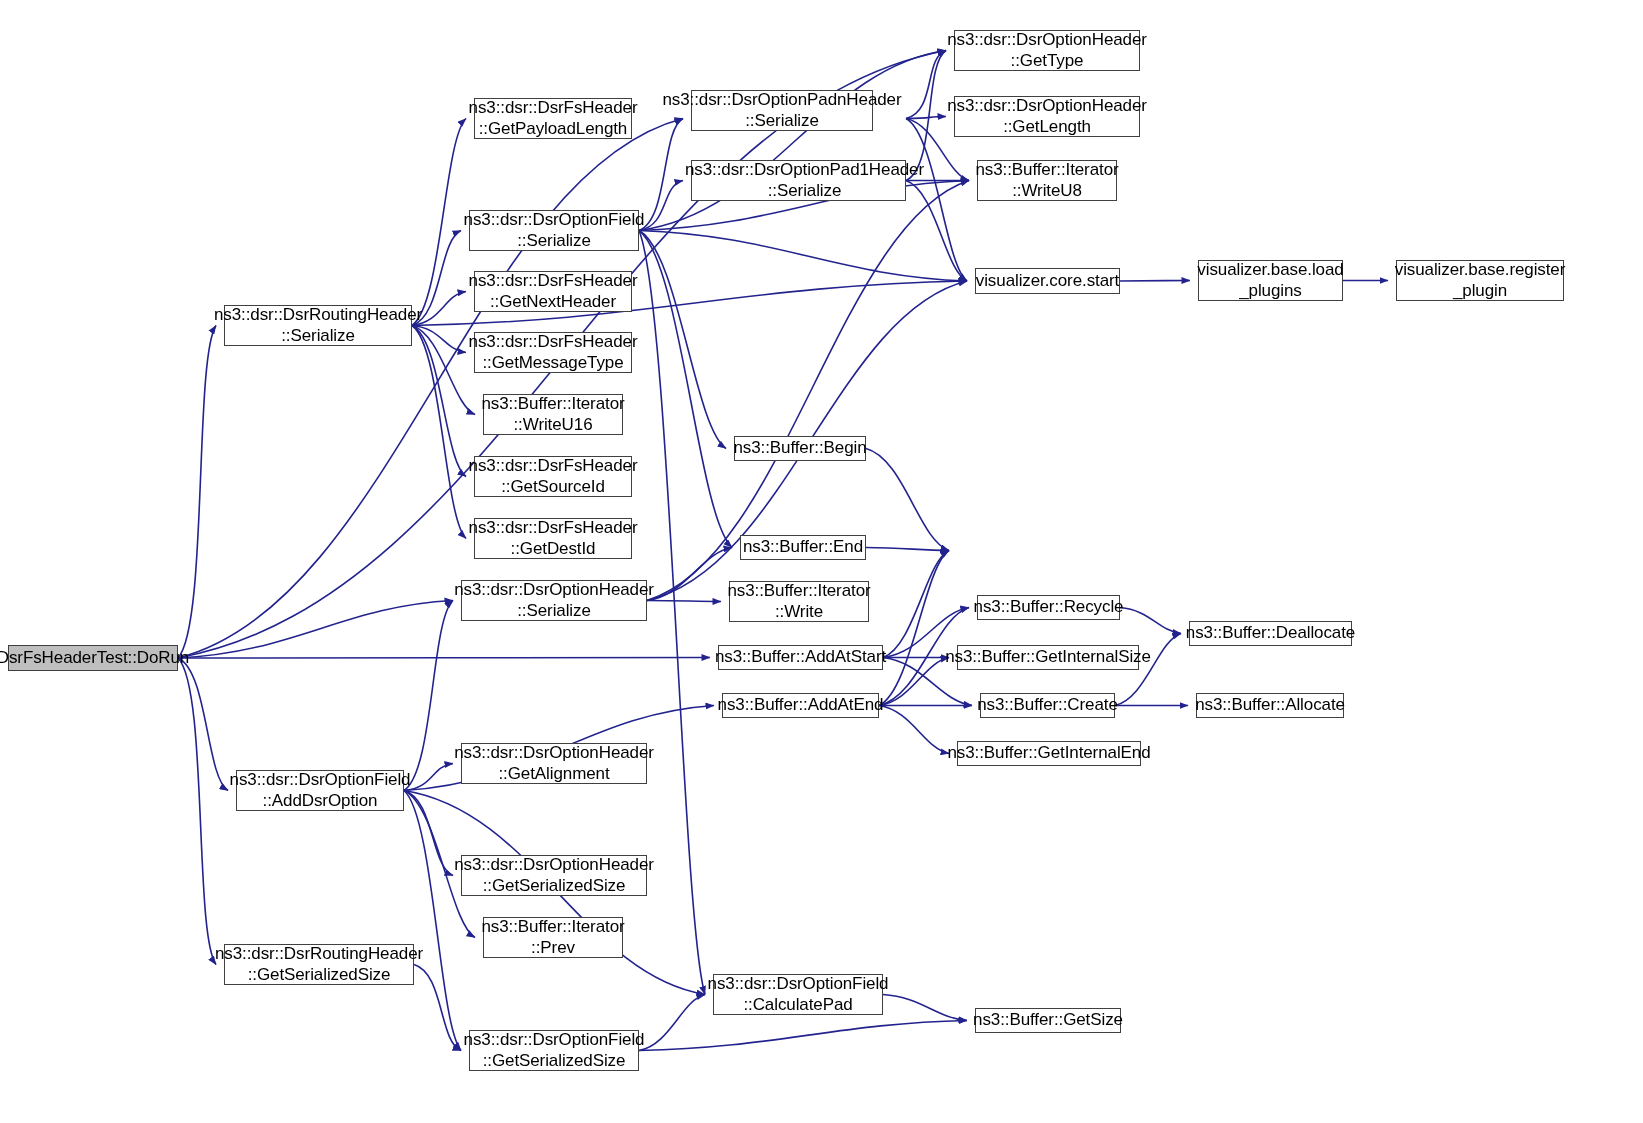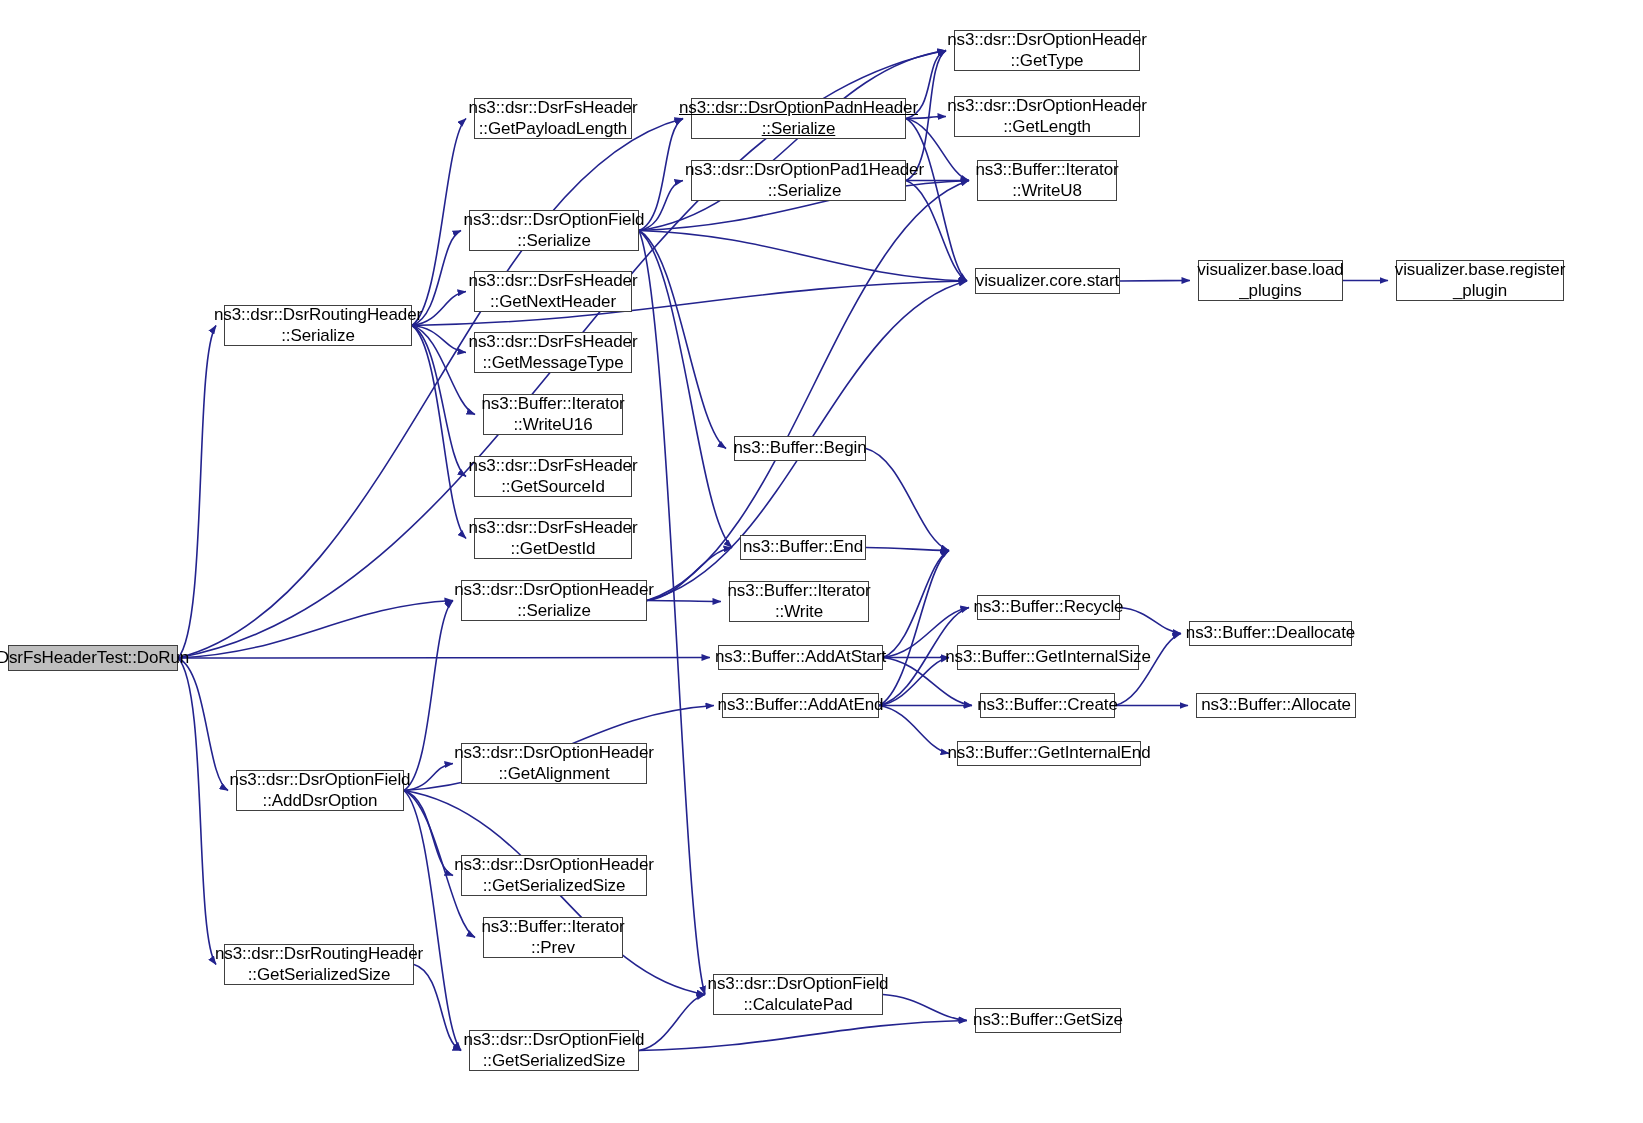--- a/index.html
+++ b/index.html
@@ -142,21 +142,21 @@
     <div class="node" style="left: 461px; top: 580px; width: 186px; height: 41px;">ns3::dsr::DsrOptionHeader
 ::Serialize</div>
     <div class="node" style="left: 461px; top: 743px; width: 186px; height: 41px;">ns3::dsr::DsrOptionHeader
 ::GetAlignment</div>
     <div class="node" style="left: 461px; top: 855px; width: 186px; height: 41px;">ns3::dsr::DsrOptionHeader
 ::GetSerializedSize</div>
     <div class="node" style="left: 483px; top: 917px; width: 140px; height: 41px;">ns3::Buffer::Iterator
 ::Prev</div>
     <div class="node" style="left: 469px; top: 1030px; width: 170px; height: 41px;">ns3::dsr::DsrOptionField
 ::GetSerializedSize</div>
-    <div class="node" style="left: 691px; top: 98px; width: 215px; height: 41px; text-decoration: underline;">ns3::dsr::DsrOptionPadnHeader
+    <div class="node" style="left: 691px; top: 90px; width: 182px; height: 41px;">ns3::dsr::DsrOptionPadnHeader
 ::Serialize</div>
     <div class="node" style="left: 691px; top: 160px; width: 215px; height: 41px; padding-left: 12px;">ns3::dsr::DsrOptionPad1Header
 ::Serialize</div>
     <div class="node" style="left: 734px; top: 436px; width: 132px; height: 25px;">ns3::Buffer::Begin</div>
     <div class="node" style="left: 740px; top: 535px; width: 126px; height: 25px;">ns3::Buffer::End</div>
     <div class="node" style="left: 729px; top: 581px; width: 140px; height: 41px;">ns3::Buffer::Iterator
 ::Write</div>
     <div class="node" style="left: 718px; top: 645px; width: 165px; height: 25px;">ns3::Buffer::AddAtStart</div>
     <div class="node" style="left: 722px; top: 693px; width: 157px; height: 25px;">ns3::Buffer::AddAtEnd</div>
     <div class="node" style="left: 713px; top: 974px; width: 170px; height: 41px;">ns3::dsr::DsrOptionField
@@ -167,18 +167,18 @@
 ::GetLength</div>
     <div class="node" style="left: 977px; top: 160px; width: 140px; height: 41px;">ns3::Buffer::Iterator
 ::WriteU8</div>
     <div class="node" style="left: 975px; top: 268px; width: 145px; height: 26px;">visualizer.core.start</div>
     <div class="node" style="left: 977px; top: 595px; width: 143px; height: 25px;">ns3::Buffer::Recycle</div>
     <div class="node" style="left: 957px; top: 645px; width: 182px; height: 25px;">ns3::Buffer::GetInternalSize</div>
     <div class="node" style="left: 980px; top: 693px; width: 135px; height: 25px;">ns3::Buffer::Create</div>
     <div class="node" style="left: 957px; top: 741px; width: 184px; height: 25px;">ns3::Buffer::GetInternalEnd</div>
     <div class="node" style="left: 975px; top: 1008px; width: 146px; height: 25px;">ns3::Buffer::GetSize</div>
     <div class="node" style="left: 1189px; top: 621px; width: 163px; height: 25px;">ns3::Buffer::Deallocate</div>
-    <div class="node" style="left: 1196px; top: 693px; width: 160px; height: 25px; text-align: center;">ns3::Buffer::Allocate</div>
+    <div class="node" style="left: 1196px; top: 693px; width: 148px; height: 25px; text-align: center;">ns3::Buffer::Allocate</div>
     <div class="node" style="left: 1198px; top: 260px; width: 145px; height: 41px;">visualizer.base.load
 _plugins</div>
     <div class="node" style="left: 1396px; top: 260px; width: 168px; height: 41px;">visualizer.base.register
 _plugin</div>
   </div>
 
 </body></html>

